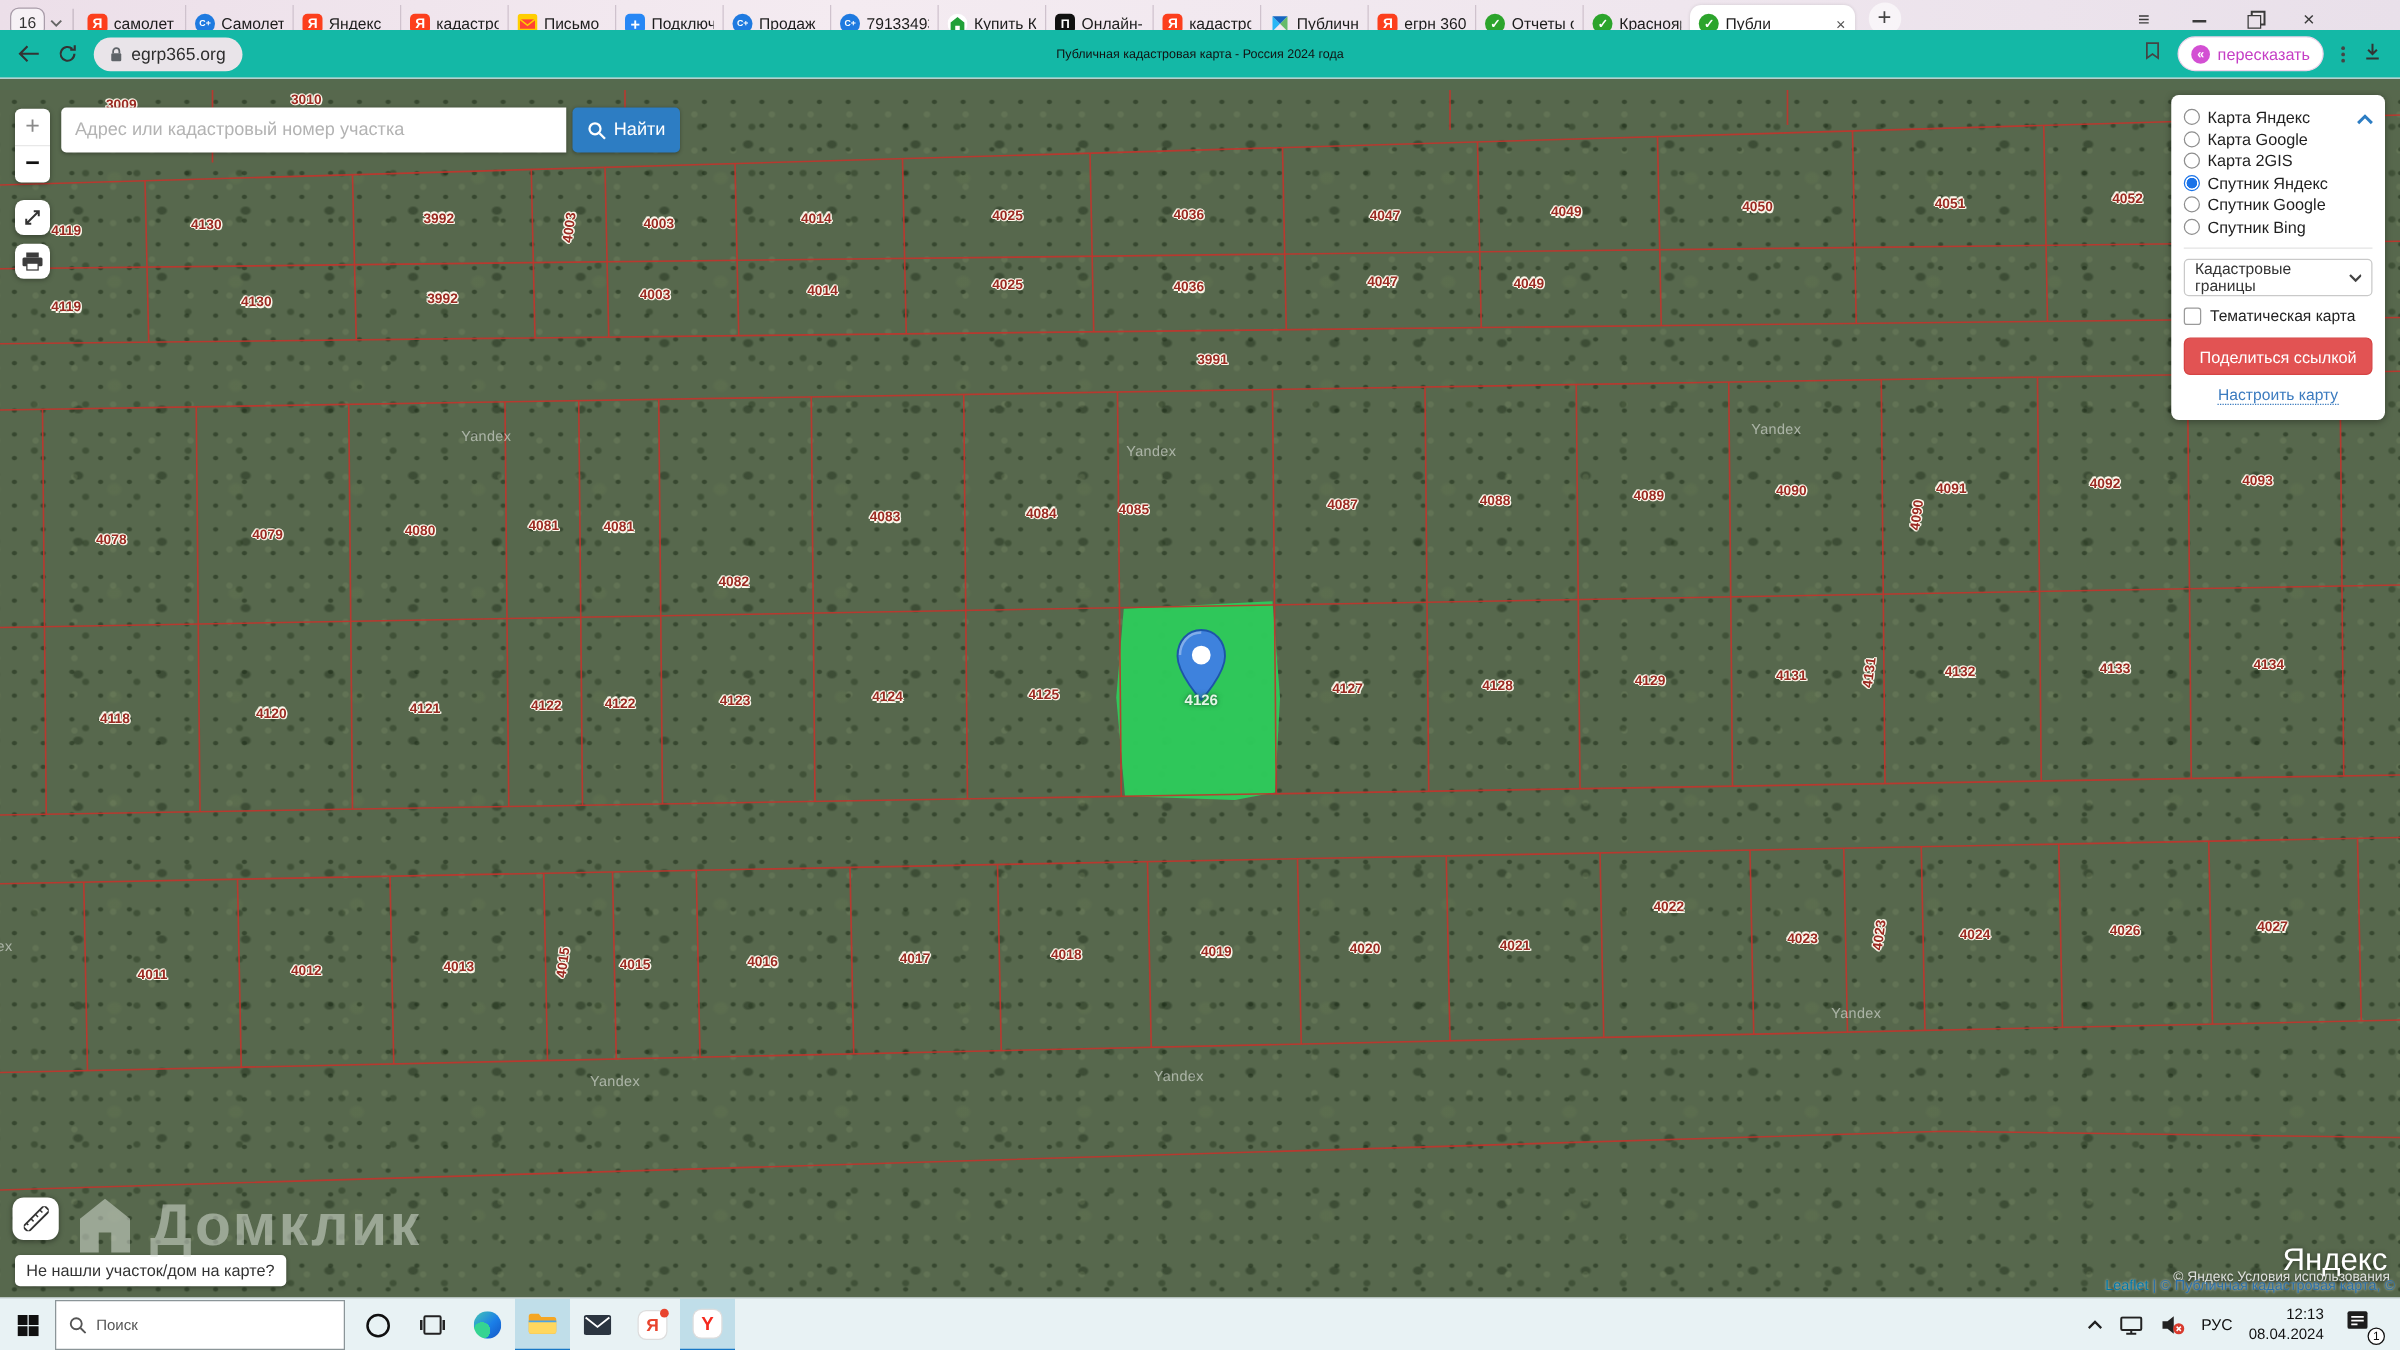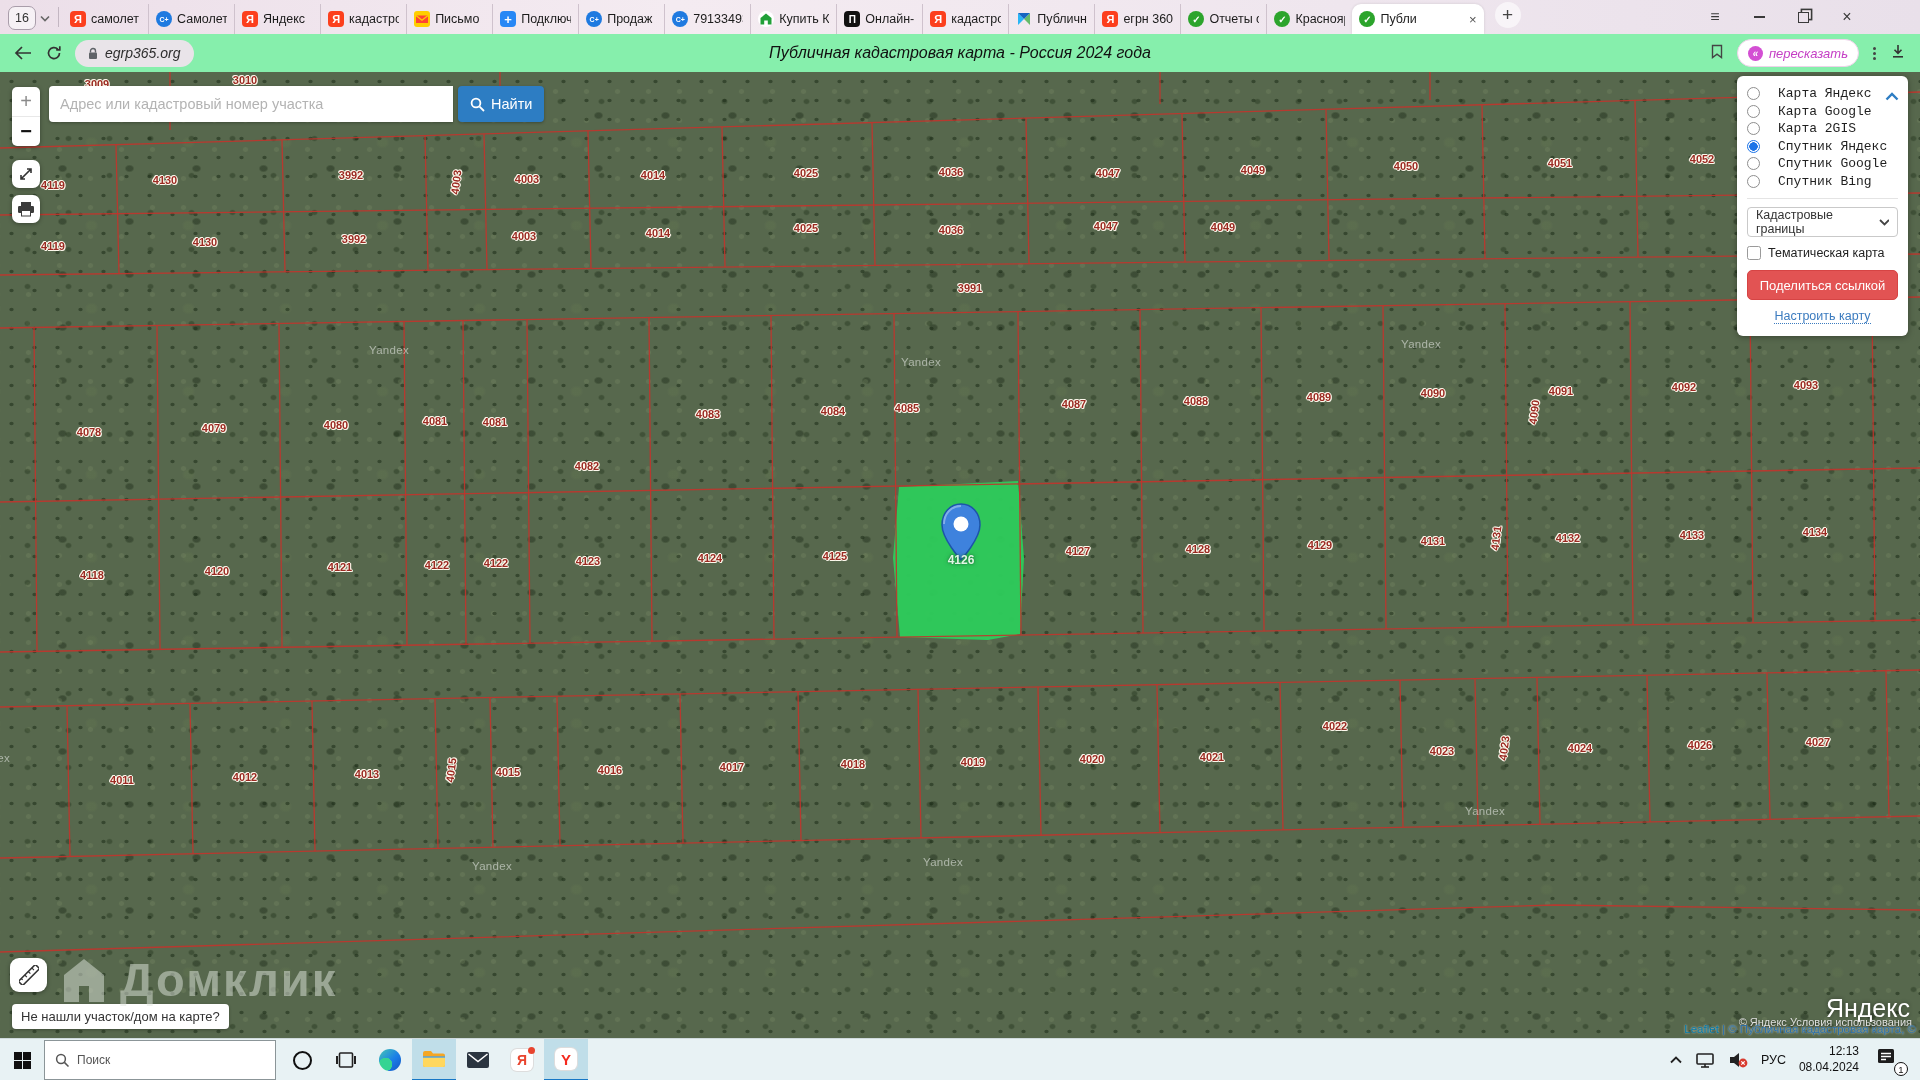--- a/index.html
+++ b/index.html
@@ -21,25 +21,25 @@
   .fi-plus{background:#2787f5;color:#fff;font-size:13px;}
   .fi-pb{background:#111;color:#fff;font-size:10px;}
   .fi-chk{background:#2ca42c;color:#fff;font-size:10px;border-radius:50%;}
   .fi svg{display:block;}
   #newtab{font-size:19px;color:#444;margin:0 0 6px 10px;width:26px;height:26px;border-radius:50%;background:rgba(255,255,255,.6);display:flex;align-items:center;justify-content:center;}
   #winctl{margin-left:auto;margin-right:64px;display:flex;align-items:center;gap:26px;height:34px;}
   .wc{color:#3a3a3a;font-size:16px;display:flex;align-items:center;justify-content:center;width:18px;height:18px;cursor:pointer;}
   .wc-minimize i{display:block;width:11px;height:0;border-bottom:2px solid #3a3a3a;}
   .wc-maximize i{display:block;width:9px;height:9px;border:1.6px solid #3a3a3a;box-shadow:3px -3px 0 -1.2px #f0e8ee,3px -3px 0 0.4px #3a3a3a;}
   
-  #addrbar{position:absolute;left:0;top:34px;width:1920px;height:38px;background:#86efac;border-bottom:1px solid #e2dde2;display:flex;align-items:center;font-style:italic;}
+  #addrbar{position:absolute;left:0;top:24px;width:1920px;height:38px;background:#14b8a6;border-bottom:1px solid #e2dde2;display:flex;align-items:center;}
   .abtn{margin-left:14px;display:flex;align-items:center;cursor:pointer;}
   #urlpill{margin-left:12px;display:flex;align-items:center;gap:7px;background:#e9e4e9;border-radius:14px;height:27px;padding:0 13px;cursor:pointer;}
   #urlpill .url{font-size:14px;color:#2d2d2d;}
-  #pagetitle{position:absolute;left:50%;transform:translateX(-50%);font-size:16px;color:#111;white-space:nowrap;}
+  #pagetitle{position:absolute;left:50%;transform:translateX(-50%);font-size:10px;color:#111;white-space:nowrap;}
   #addr-right{margin-left:auto;display:flex;align-items:center;gap:14px;margin-right:14px;}
   #retell{display:flex;align-items:center;gap:6px;border:1px solid #eed3ea;background:#fff;border-radius:14px;height:26px;padding:0 10px;cursor:pointer;}
   #retell .ric{width:15px;height:15px;border-radius:50%;background:#d34fd3;color:#fff;font-size:10px;display:flex;align-items:center;justify-content:center;font-weight:700;}
   #retell .rtx{color:#c53ec5;font-size:13px;}
   .dots{color:#444;font-size:15px;letter-spacing:0;line-height:5px;display:flex;flex-direction:column;gap:2px;align-items:center;}
   .dots i{width:3px;height:3px;border-radius:50%;background:#444;display:block;}
   
   #map{position:absolute;left:0;top:72px;width:1920px;height:966px;overflow:hidden;cursor:grab;
     background-color:#57684d;
     background-image:
@@ -63,21 +63,21 @@
   #zoomctl .zb.plus{color:#8a8a8a;border-bottom:1px solid #e8e8e8;}
   #zoomctl .zb.minus{color:#111;font-weight:700;}
   #expandbtn{left:12px;top:88px;width:28px;height:28px;border-radius:7px;}
   #printbtn{left:12px;top:123px;width:28px;height:28px;border-radius:7px;}
   #searchwrap{position:absolute;left:49px;top:14px;display:flex;}
   #searchinput{width:382px;height:36px;border:none;border-radius:4px 0 0 4px;padding:0 11px;font-size:14.5px;font-family:"Liberation Sans",sans-serif;color:#333;box-shadow:0 1px 3px rgba(0,0,0,.3);outline:none;}
   #searchinput::placeholder{color:#b3b3b3;}
   #findbtn{margin-left:5px;height:36px;border:none;border-radius:4px;background:#2d7dc3;color:#fff;font-size:14.5px;font-family:"Liberation Sans",sans-serif;padding:0 12px;display:flex;align-items:center;gap:6px;cursor:pointer;box-shadow:0 1px 3px rgba(0,0,0,.3);}
   
   #layers{position:absolute;left:1737px;top:4px;width:171px;background:#fff;border-radius:6px;box-shadow:0 1px 6px rgba(0,0,0,.35);padding:9px 10px 12px 10px;box-sizing:border-box;}
-  .lrow{display:flex;align-items:center;gap:18px;height:17.5px;font-size:13px;color:#1f1f1f;cursor:pointer;font-family:Liberation Mono, monospace;}
+  .lrow{display:flex;align-items:center;gap:6px;height:17.5px;font-size:13px;color:#1f1f1f;cursor:pointer;}
   .radio{width:13px;height:13px;border-radius:50%;border:1.6px solid #8e8e8e;box-sizing:border-box;flex:0 0 13px;background:#fff;}
   .radio.on{border-color:#1a73e8;background:radial-gradient(circle,#1a73e8 0 4px,#fff 4.5px);}
   #panelchev{position:absolute;right:9px;top:11px;cursor:pointer;}
   #layers hr{border:none;border-top:1px solid #e4e4e4;margin:8px 0;}
   #layersel{display:flex;align-items:center;justify-content:space-between;border:1px solid #c9c9c9;border-radius:4px;height:28px;padding:0 8px;font-size:12.5px;color:#333;cursor:pointer;}
   #themarow{display:flex;align-items:center;gap:7px;margin-top:9px;font-size:12.5px;color:#222;cursor:pointer;}
   #themarow .cb{width:14px;height:14px;border:1.4px solid #9a9a9a;border-radius:2.5px;background:#fff;box-sizing:border-box;}
   #sharebtn{margin-top:10px;width:100%;height:30px;background:#e25353;border:1px solid #d64444;border-radius:5px;color:#fff;font-size:13px;font-family:"Liberation Sans",sans-serif;cursor:pointer;}
   #cfglink{display:block;text-align:center;margin-top:9px;font-size:12.5px;color:#3b7bbf;text-decoration:none;border-bottom:1px dotted #3b7bbf;width:fit-content;margin-left:auto;margin-right:auto;cursor:pointer;}
   

